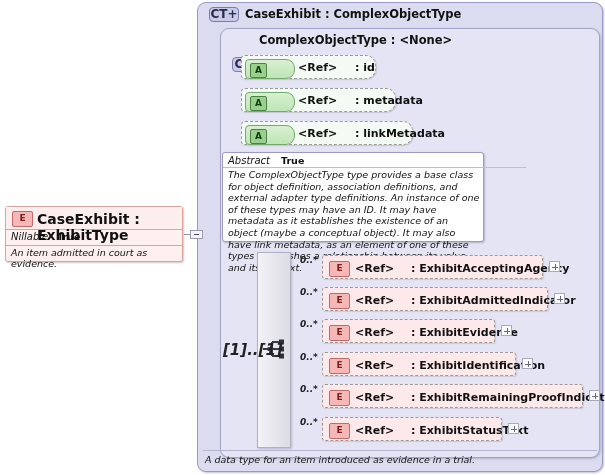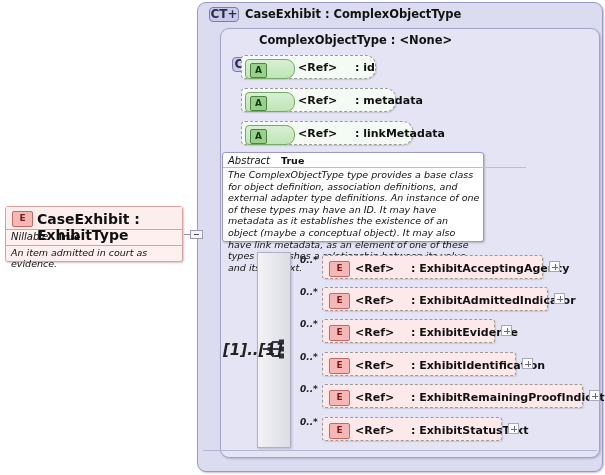--- a/index.html
+++ b/index.html
@@ -344,14 +344,15 @@
 
   <div class="occurs" style="left:300px;top:417px;">0..*</div>
   <div class="el-row" style="left:322px;top:417px;width:180px;">
     <div class="el-icon">E</div>
     <div class="el-ref">&lt;Ref&gt;</div>
     <div class="el-name">: ExhibitStatusText</div>
   </div>
   <div class="plus-box" style="left:508px;top:423px;"></div>
 
   <div id="panel-doc-sep"></div>
+  <div id="panel-doc">A data type for an item introduced as evidence in a trial.</div>
 
 </div>
 
 </body></html>

